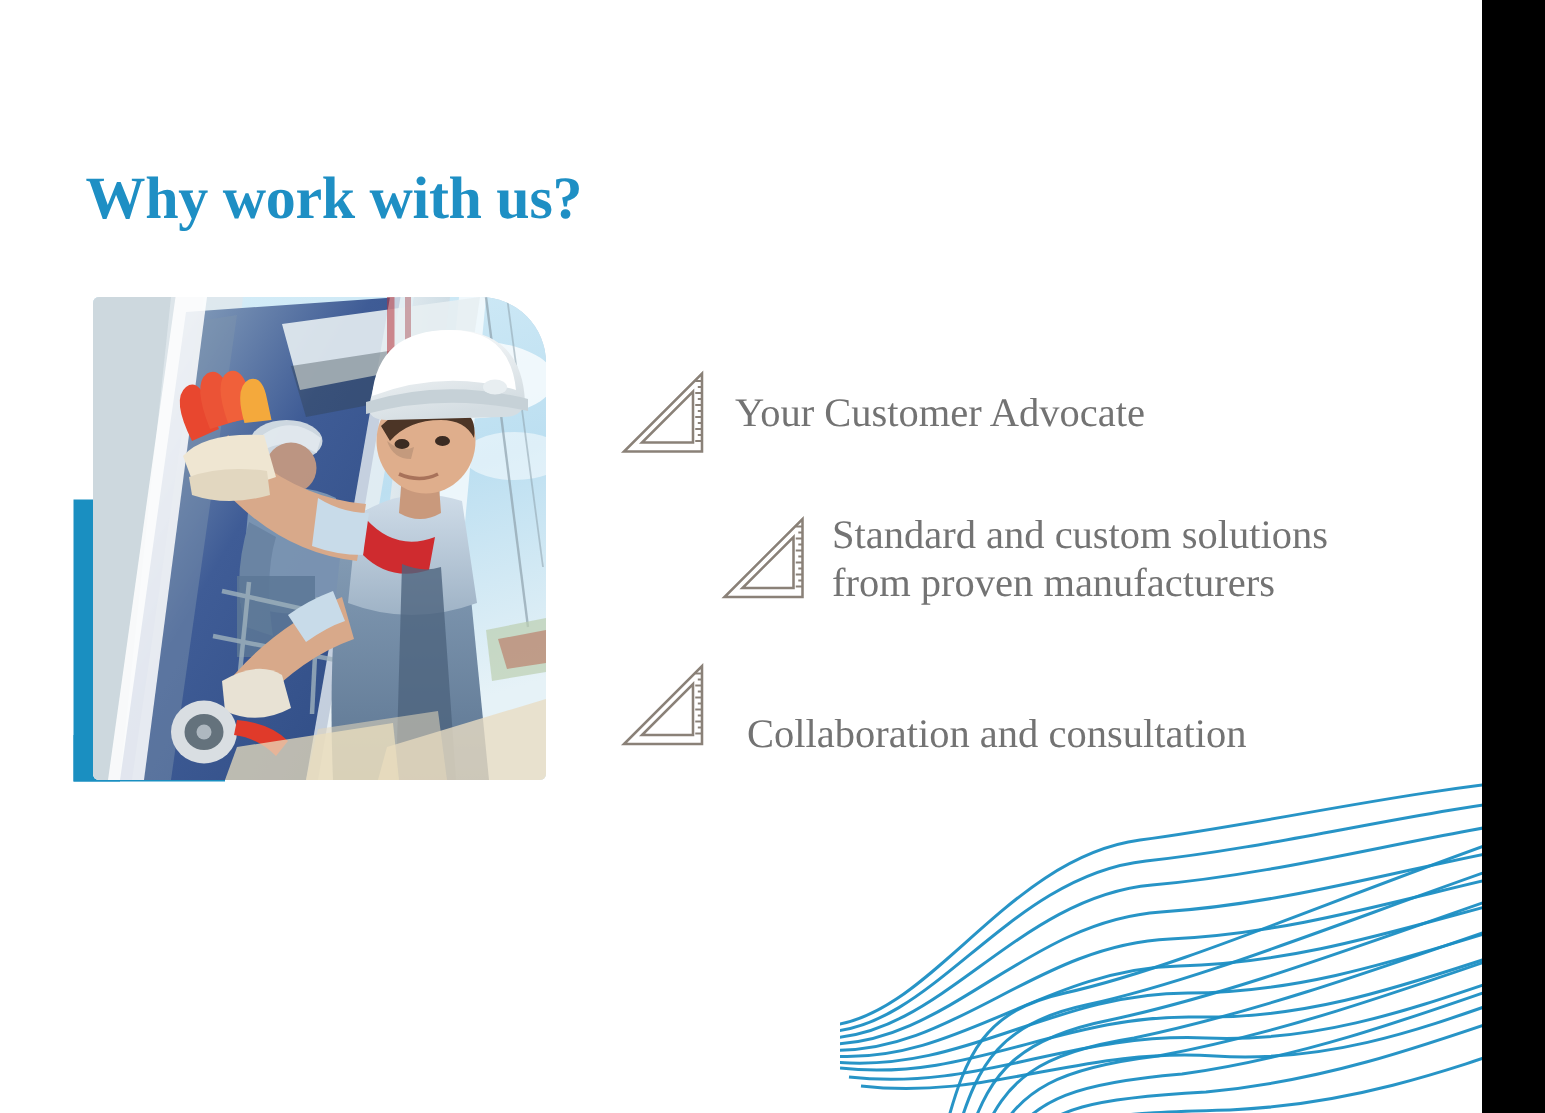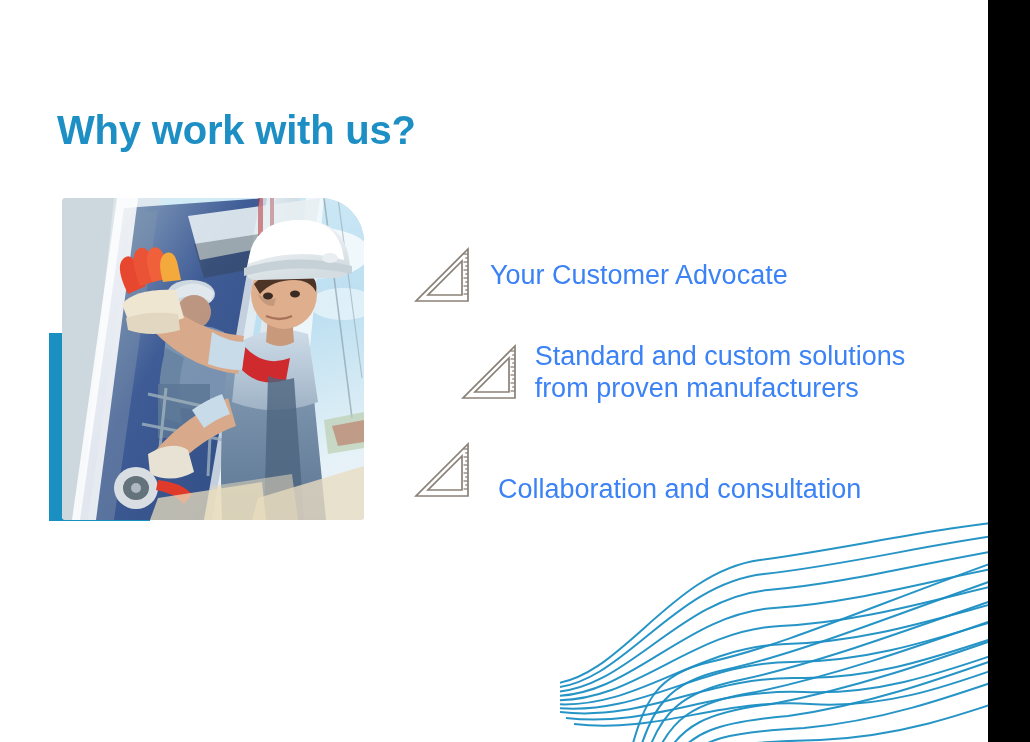--- a/index.html
+++ b/index.html
@@ -9,20 +9,21 @@
   }
   body {
     font-family: "Liberation Sans", sans-serif;
   }
   .slide {
     position: relative;
     width: 1030px;
     height: 742px;
     background: #ffffff;
     overflow: hidden;
+    font-family: Liberation Serif, serif;
   }
 
   
   .right-band {
     position: absolute;
     top: 0;
     right: 0;
     width: 42px;
     height: 742px;
     background: #000000;
@@ -98,21 +99,21 @@
   }
   .bullet .ruler-icon {
     flex: 0 0 auto;
     width: 60px;
     height: 60px;
   }
   .bullet .ruler-icon svg { display: block; width: 100%; height: 100%; }
   .bullet .btext {
     font-size: 27px;
     line-height: 1.19;
-    color: #3b82f6;
+    color: #737373;
     white-space: pre-line;
   }
   .bullet-1 { height: 78px; }
   .bullet-1 .btext { padding-left: 18px; }
   .bullet-2 { height: 100px; justify-content: center; }
   .bullet-2 .btext { padding-left: 16px; }
   .bullet-3 { height: 80px; }
   .bullet-3 .btext { padding-left: 26px; margin-top: 38px; }
 
   

